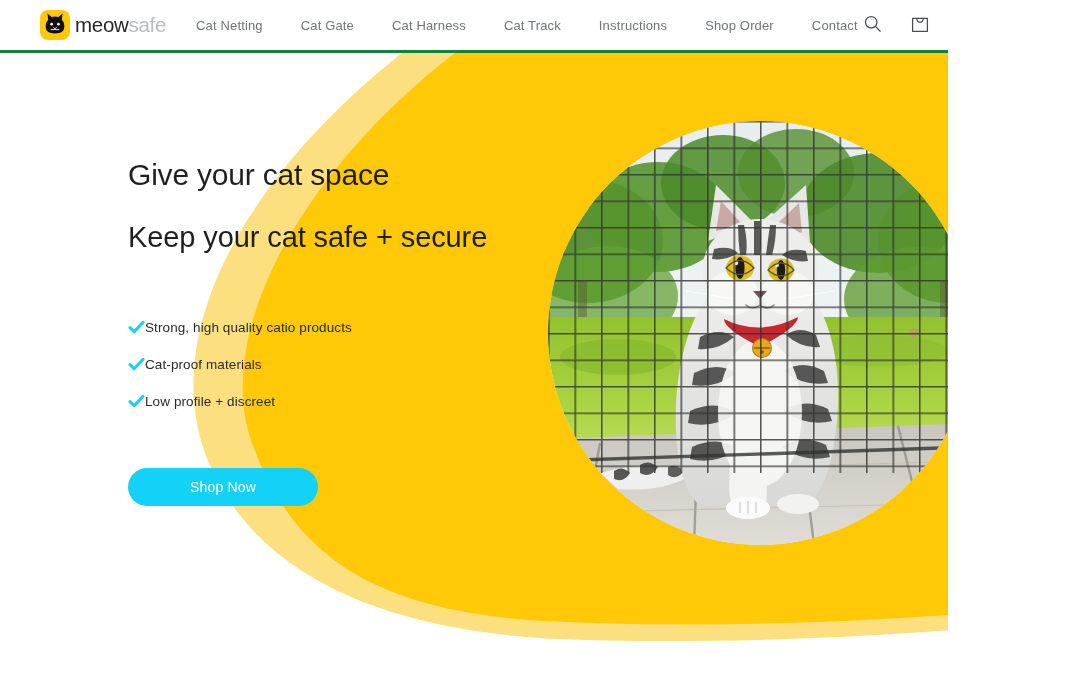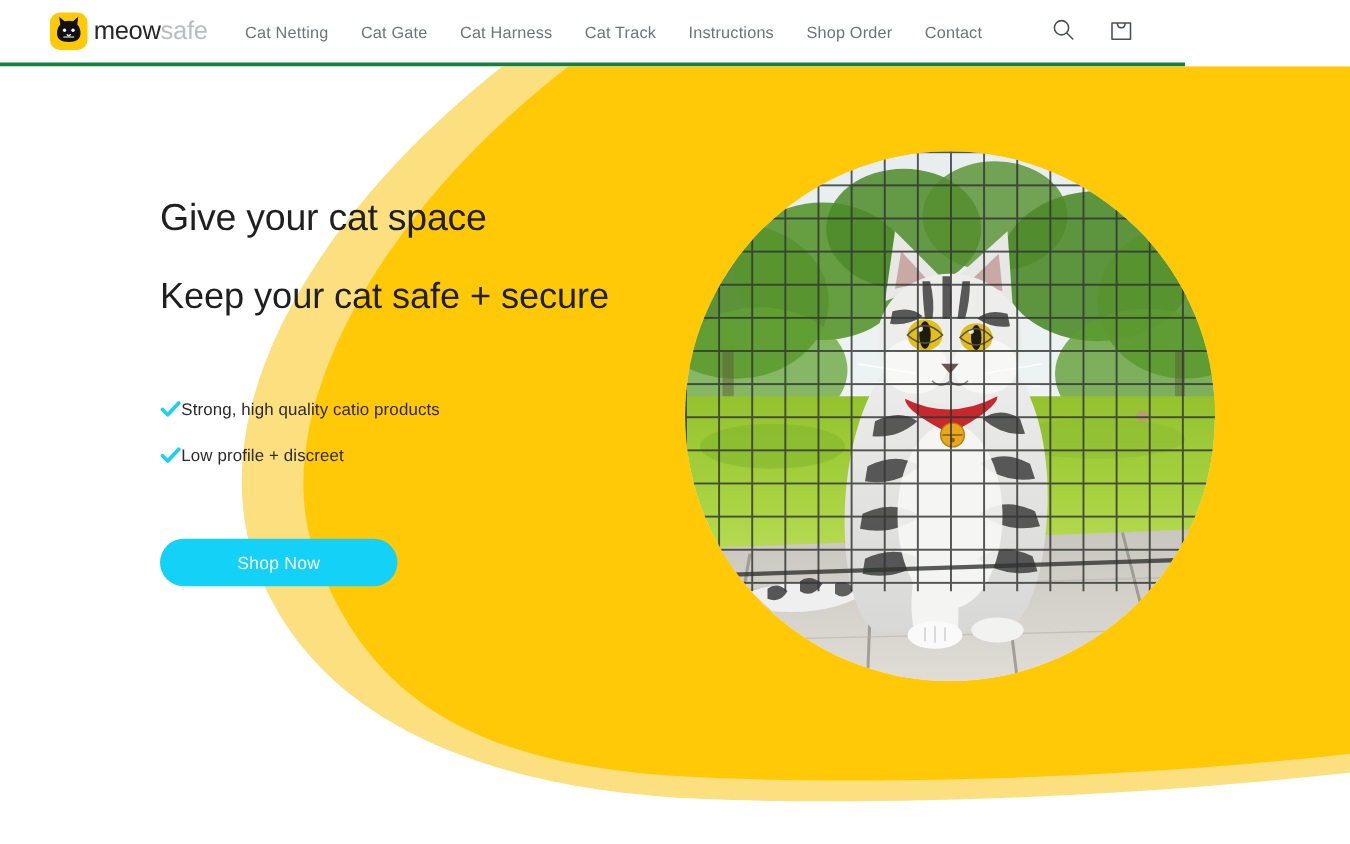--- a/index.html
+++ b/index.html
@@ -50,21 +50,21 @@
     letter-spacing: -0.3px;
     line-height: 1;
     white-space: nowrap;
   }
   .brand-word .w1 { color: #262626; }
   .brand-word .w2 { color: #b9bdc2; }
 
   .nav {
     display: flex;
     align-items: center;
-    gap: 26px;
+    gap: 38px;
     margin-left: 30px;
   }
   .nav a {
     font-size: 13px;
     color: #6e7478;
     text-decoration: none;
     white-space: nowrap;
     letter-spacing: 0.15px;
   }
 
@@ -79,21 +79,21 @@
     width: 30px; height: 30px;
     display: flex; align-items: center; justify-content: center;
     background: none; border: none; cursor: pointer;
     color: #4a4f54;
   }
 
   
   .hero {
     position: absolute;
     top: 53px; left: 0;
-    width: 1080px;
+    width: 948px;
     height: 622px;
     background: #ffffff;
     overflow: hidden;
   }
 
   .hero-shape {
     position: absolute;
     top: 0; left: 0;
     width: 1080px;
     height: 622px;
@@ -409,19 +409,27 @@
           </svg>
         </span>
         <span class="benefit-text">Strong, high quality catio products</span>
       </li>
       <li class="benefit">
         <span class="check">
           <svg width="17" height="17" viewBox="0 0 17 17" aria-hidden="true">
             <path d="M2 8.6 L6.2 12.8 L15 3.4" stroke="#1ad1f5" stroke-width="3" fill="none" stroke-linecap="round" stroke-linejoin="round"></path>
           </svg>
         </span>
+        <span class="benefit-text">Cat-proof materials</span>
+      </li>
+      <li class="benefit">
+        <span class="check">
+          <svg width="17" height="17" viewBox="0 0 17 17" aria-hidden="true">
+            <path d="M2 8.6 L6.2 12.8 L15 3.4" stroke="#1ad1f5" stroke-width="3" fill="none" stroke-linecap="round" stroke-linejoin="round"></path>
+          </svg>
+        </span>
         <span class="benefit-text">Low profile + discreet</span>
       </li>
     </ul>
 
     <button class="cta">Shop Now</button>
   </div>
 </section>
 
 </body></html>

